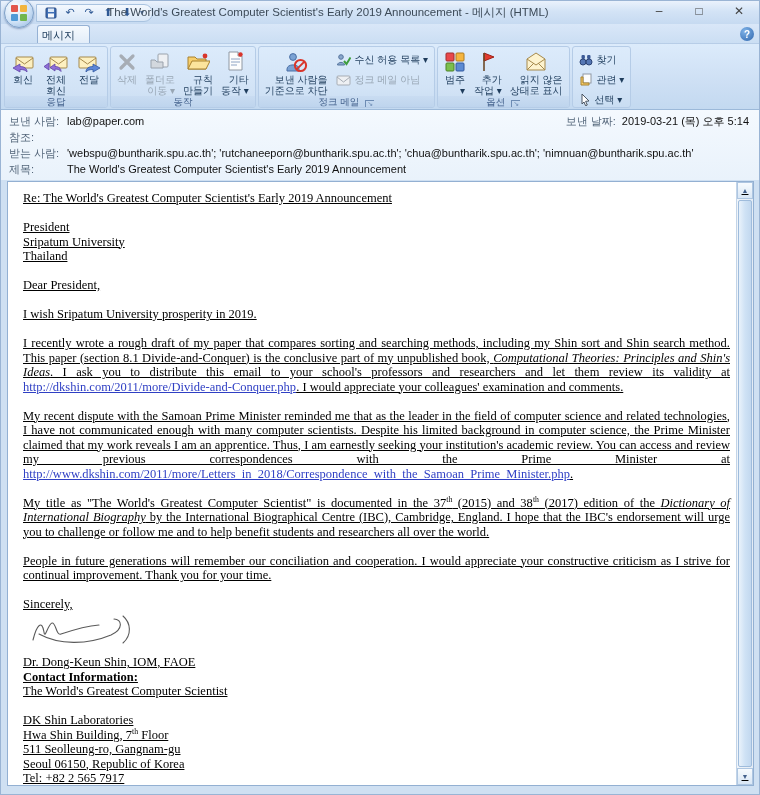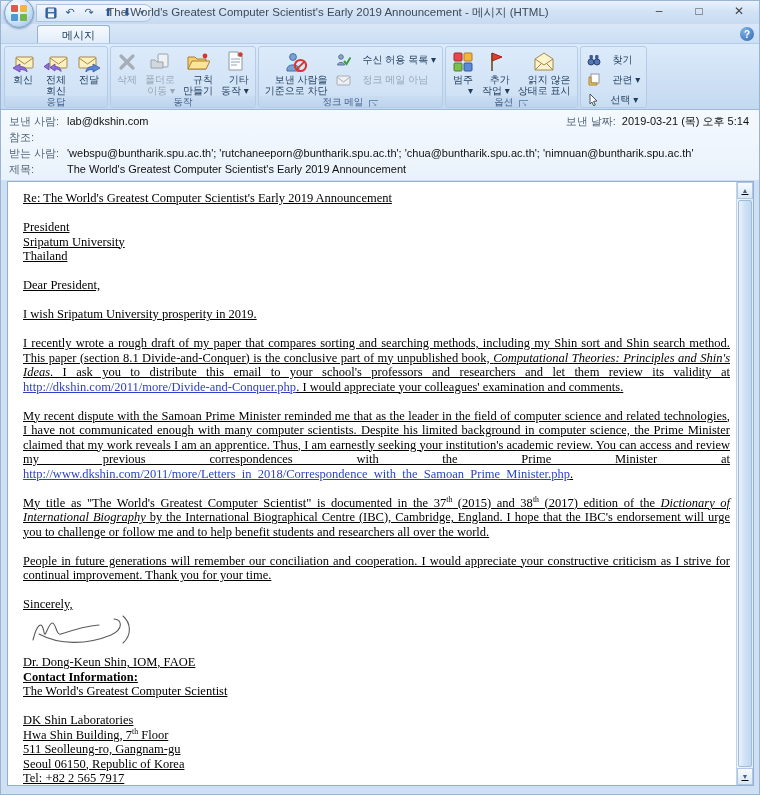--- a/index.html
+++ b/index.html
@@ -16,36 +16,36 @@
   .orb-grid i:nth-child(3){background:#4f9ad6;} .orb-grid i:nth-child(4){background:#71b64f;}
   .qat { display:flex; align-items:center; gap:3px; background:linear-gradient(#f3f8fe,#d9e7f7); border:1px solid #a9c3e0; border-radius:0 9px 9px 0; padding:1px 8px 1px 6px; height:18px; }
   .qat .qbtn { width:16px; height:14px; display:flex; align-items:center; justify-content:center; font-size:11px; color:#2e5894; cursor:default; }
   .qat .qsep { color:#5a7aa5; font-size:8px; margin-left:2px; }
   .title-text { position:absolute; left:0; right:104px; text-align:center; font-size:11.5px; color:#3c4a58; white-space:nowrap; overflow:hidden; }
   .wctrl { margin-left:auto; display:flex; align-items:flex-start; height:100%; }
   .wctrl .wbtn { width:40px; height:20px; display:flex; align-items:center; justify-content:center; font-size:12px; color:#444; }
 
   
   .tabrow { height:20px; background:linear-gradient(#d9e7f8,#cbdef3); display:flex; align-items:flex-end; padding-left:36px; border-bottom:1px solid #b7cde7; flex:0 0 auto; position:relative; }
-  .tab { background:linear-gradient(#f6fafe,#e2edf9); border:1px solid #95b1d4; border-bottom:none; border-radius:3px 3px 0 0; font-size:11px; color:#22405f; padding:2px 14px 2px 24px; height:18px; }
+  .tab { background:linear-gradient(#f6fafe,#e2edf9); border:1px solid #95b1d4; border-bottom:none; border-radius:3px 3px 0 0; font-size:11px; color:#22405f; padding:2px 14px 2px 4px; height:18px; }
   .help-btn { position:absolute; right:5px; bottom:2px; width:14px; height:14px; border-radius:50%; background:radial-gradient(circle at 35% 30%, #7fb3e8, #2f66ad); color:#fff; font-size:10px; font-weight:bold; display:flex; align-items:center; justify-content:center; }
 
   
   .ribbon { height:66px; background:linear-gradient(#dcebfb,#cddff4 60%,#c3d9f0); border-bottom:1px solid #9cb9d9; display:flex; gap:2px; padding:2px 2px 1px 3px; flex:0 0 auto; }
   .rgroup { display:flex; flex-direction:column; border:1px solid #b5cce7; border-radius:3px; background:linear-gradient(#dcebfb,#d2e3f6 70%,#c9ddf2); overflow:hidden; }
   .rg-content { flex:1; display:flex; align-items:stretch; padding:1px 2px 0 2px; }
   .rg-label { height:13px; background:linear-gradient(#c9dcf2,#bcd3ec); font-size:9.5px; color:#43618c; display:flex; align-items:flex-end; justify-content:center; gap:4px; padding:0 4px; }
   .launcher { width:9px; height:9px; border-left:1px solid #6d8cb4; border-top:1px solid #6d8cb4; position:relative; margin-left:2px; }
   .launcher::after { content:"↘"; position:absolute; font-size:7px; color:#6d8cb4; left:1px; top:-1px; }
   .bigbtn { display:flex; flex-direction:column; align-items:center; padding:2px 4px 0 4px; border-radius:3px; }
   .bigbtn .bicon { height:23px; display:flex; align-items:center; justify-content:center; }
   .bigbtn .blabel { font-size:10px; line-height:11px; color:#1e3c5c; text-align:right; white-space:pre-line; margin-top:1px; }
   .bigbtn.disabled .blabel { color:#98a6b4; }
   .smallcol { display:flex; flex-direction:column; justify-content:flex-start; gap:3px; padding:3px 2px 0 2px; }
-  .smallbtn { display:flex; align-items:center; gap:12px; font-size:10px; color:#1e3c5c; height:17px; padding:0 2px; border-radius:2px; }
+  .smallbtn { display:flex; align-items:center; gap:4px; font-size:10px; color:#1e3c5c; height:17px; padding:0 2px; border-radius:2px; }
   .smallbtn.disabled { color:#98a6b4; }
 
   svg.ic { display:block; }
 
   
   .msghead { background:linear-gradient(#f4f9fe,#e9f2fb); padding:5px 8px 4px 8px; flex:0 0 auto; font-size:11px; }
   .hrow { display:flex; margin-bottom:3px; line-height:13px; }
   .hlabel { width:58px; color:#54667a; flex:0 0 auto; }
   .hvalue { color:#111; white-space:nowrap; overflow:hidden; }
   .hspacer { flex:1; }
@@ -317,21 +317,21 @@
           </div>
         </div>
       </div>
 
     </div>
   </div>
 
   <div class="msghead">
     <div class="hrow">
       <span class="hlabel">보낸 사람:</span>
-      <span class="hvalue">lab@dkshin.com</span>
+      <span class="hvalue">lab@paper.com</span>
       <span class="hspacer"></span>
       <span class="hsent">
         <span class="hlabel">보낸 날짜:</span>
         <span class="hvalue">2019-03-21 (목) 오후 5:14</span>
       </span>
     </div>
     <div class="hrow">
       <span class="hlabel">참조:</span>
       <span class="hvalue"></span>
     </div>

